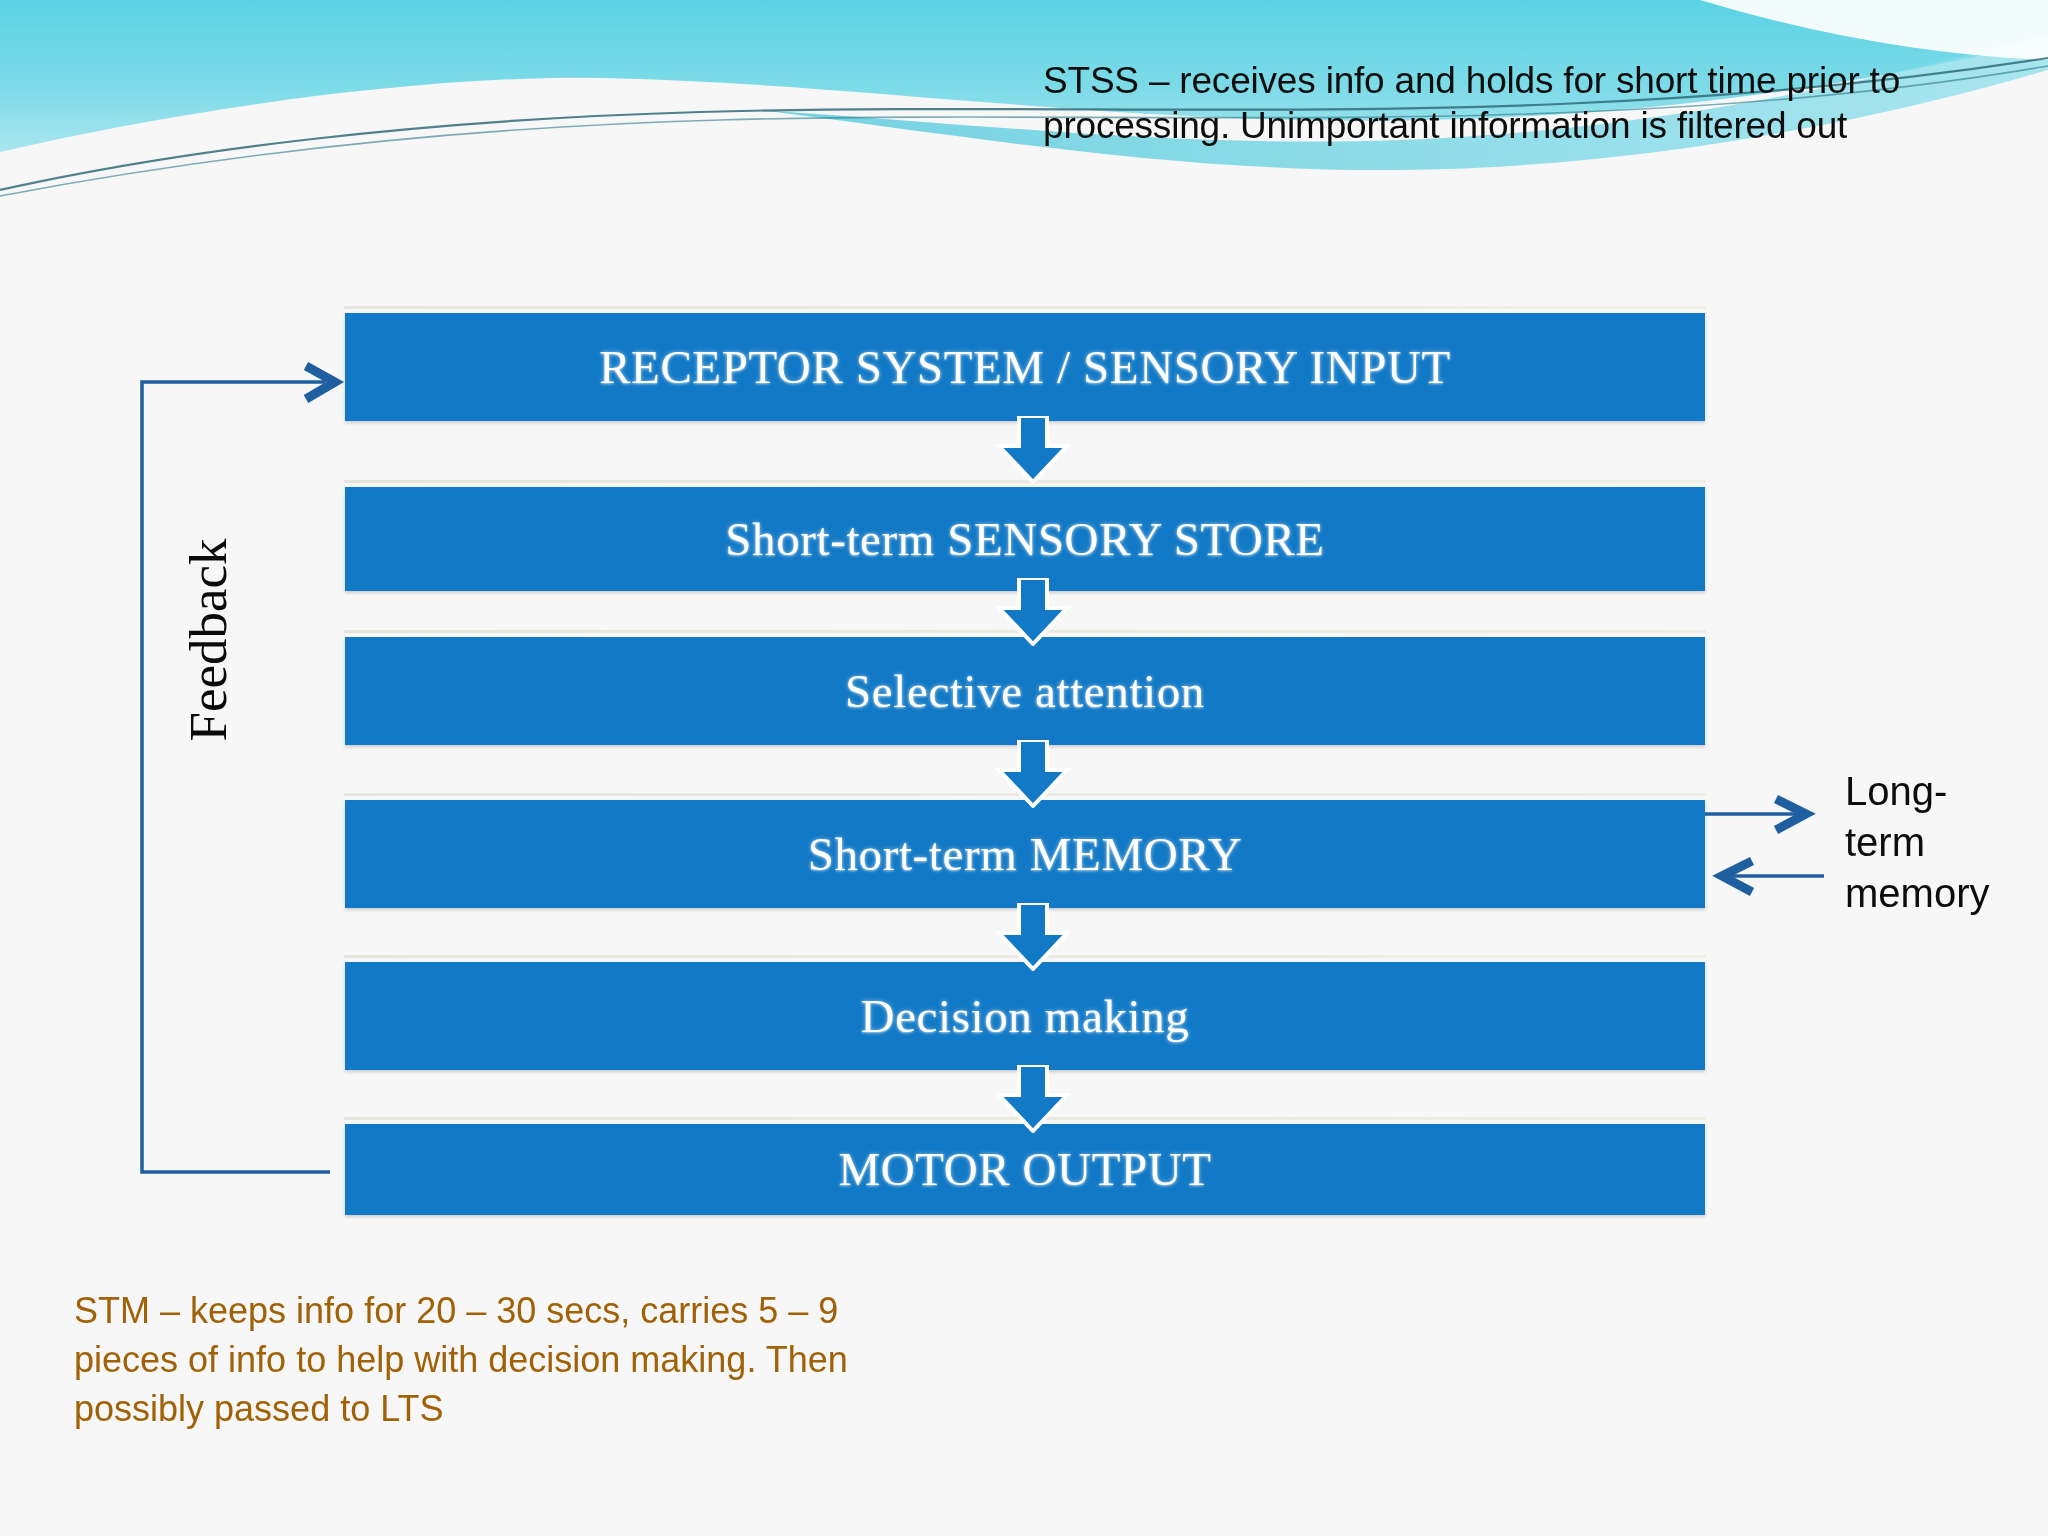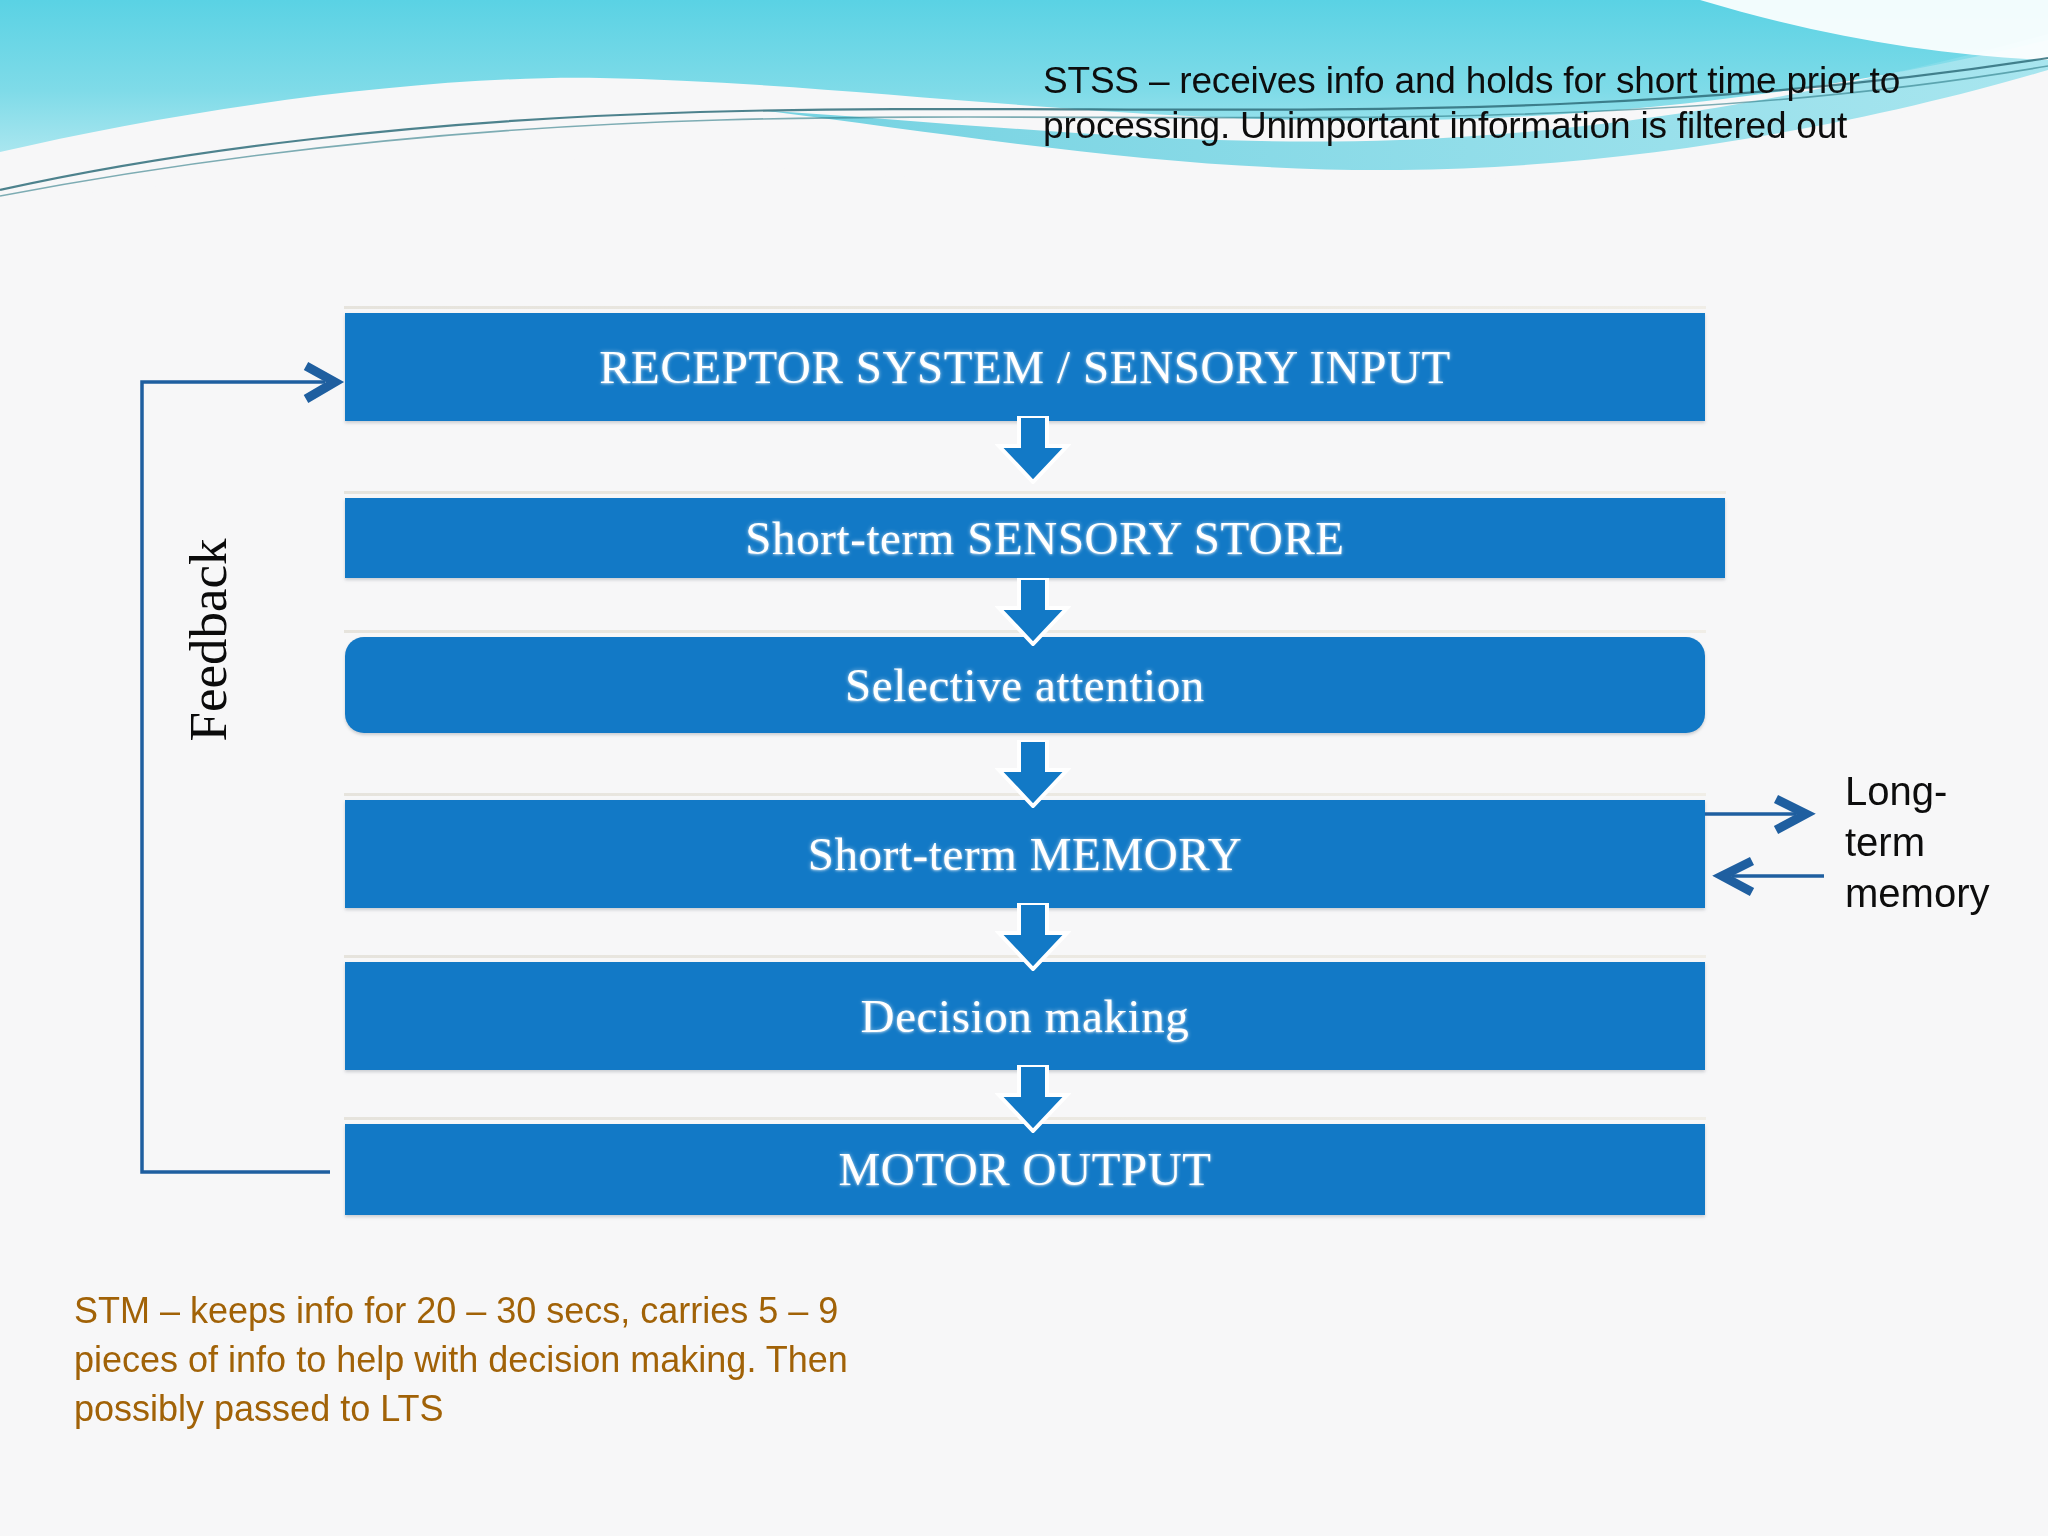--- a/index.html
+++ b/index.html
@@ -66,22 +66,22 @@
     content: "";
     position: absolute;
     left: -1px; right: -1px;
     top: -7px;
     height: 3px;
     background: linear-gradient(to right, #e3e0d8, #efece4);
     opacity: .85;
   }
 
   .box1 { top: 313px;  height: 108px; }
-  .box2 { top: 498px;  height: 80px; padding-left: 20px; }
-  .box3 { top: 637px;  height: 96px; border-radius: 19px; }
+  .box2 { top: 487px;  height: 104px; }
+  .box3 { top: 637px;  height: 108px; }
   .box4 { top: 800px;  height: 108px; text-align: center; }
   .box5 { top: 962px;  height: 108px; }
   .box6 { top: 1124px; height: 91px; }
 
   
   .down-arrow {
     position: absolute;
     left: 995px;
     width: 76px;
     height: 68px;

